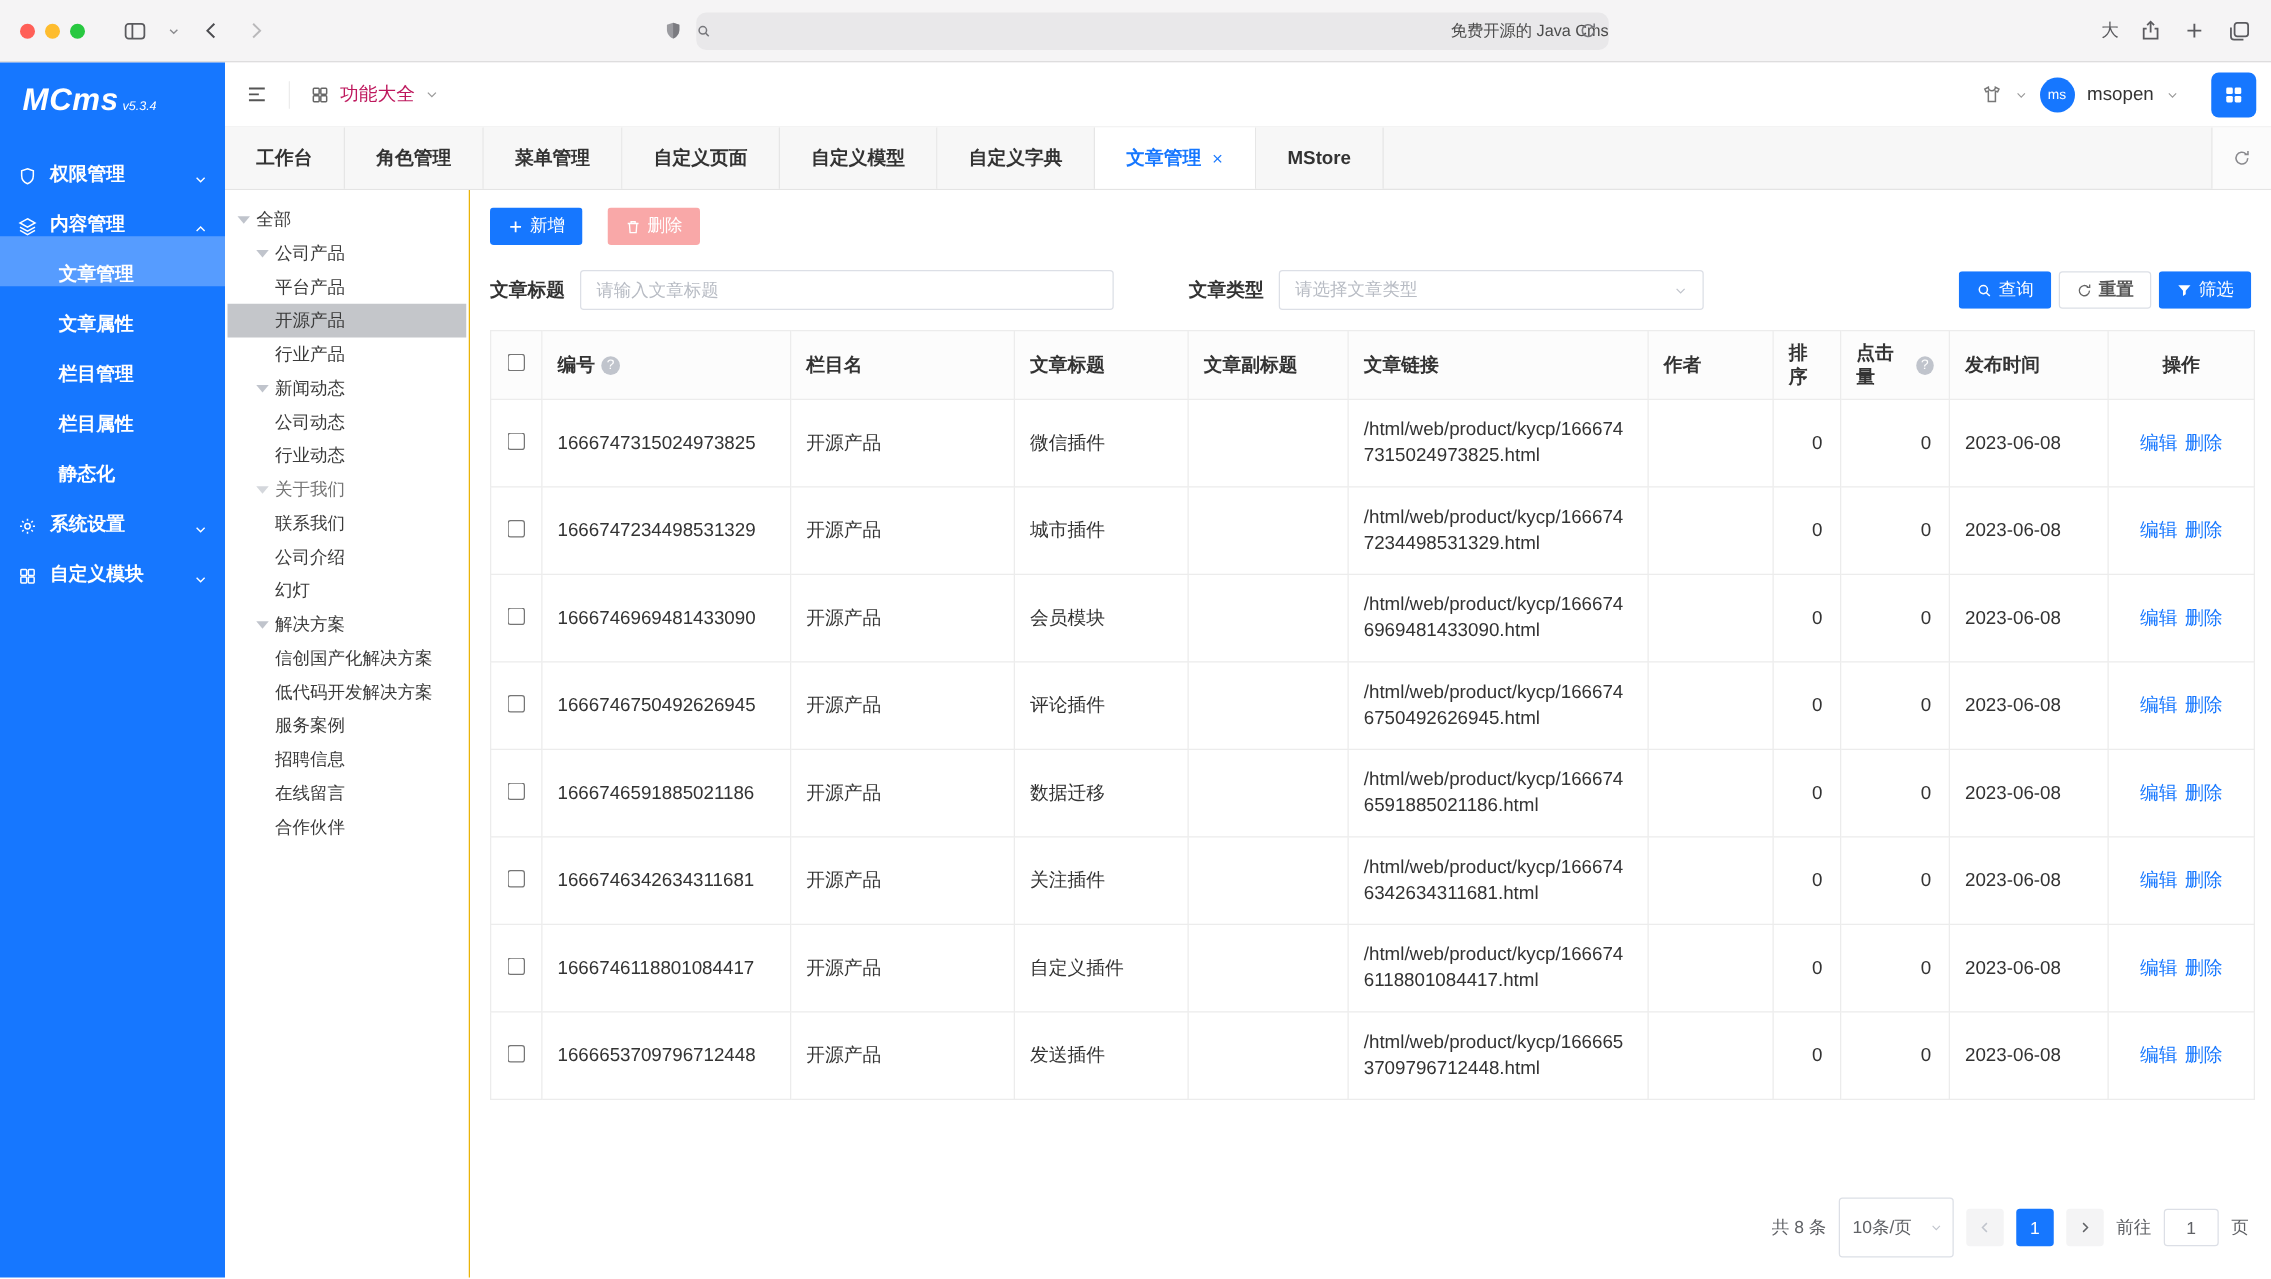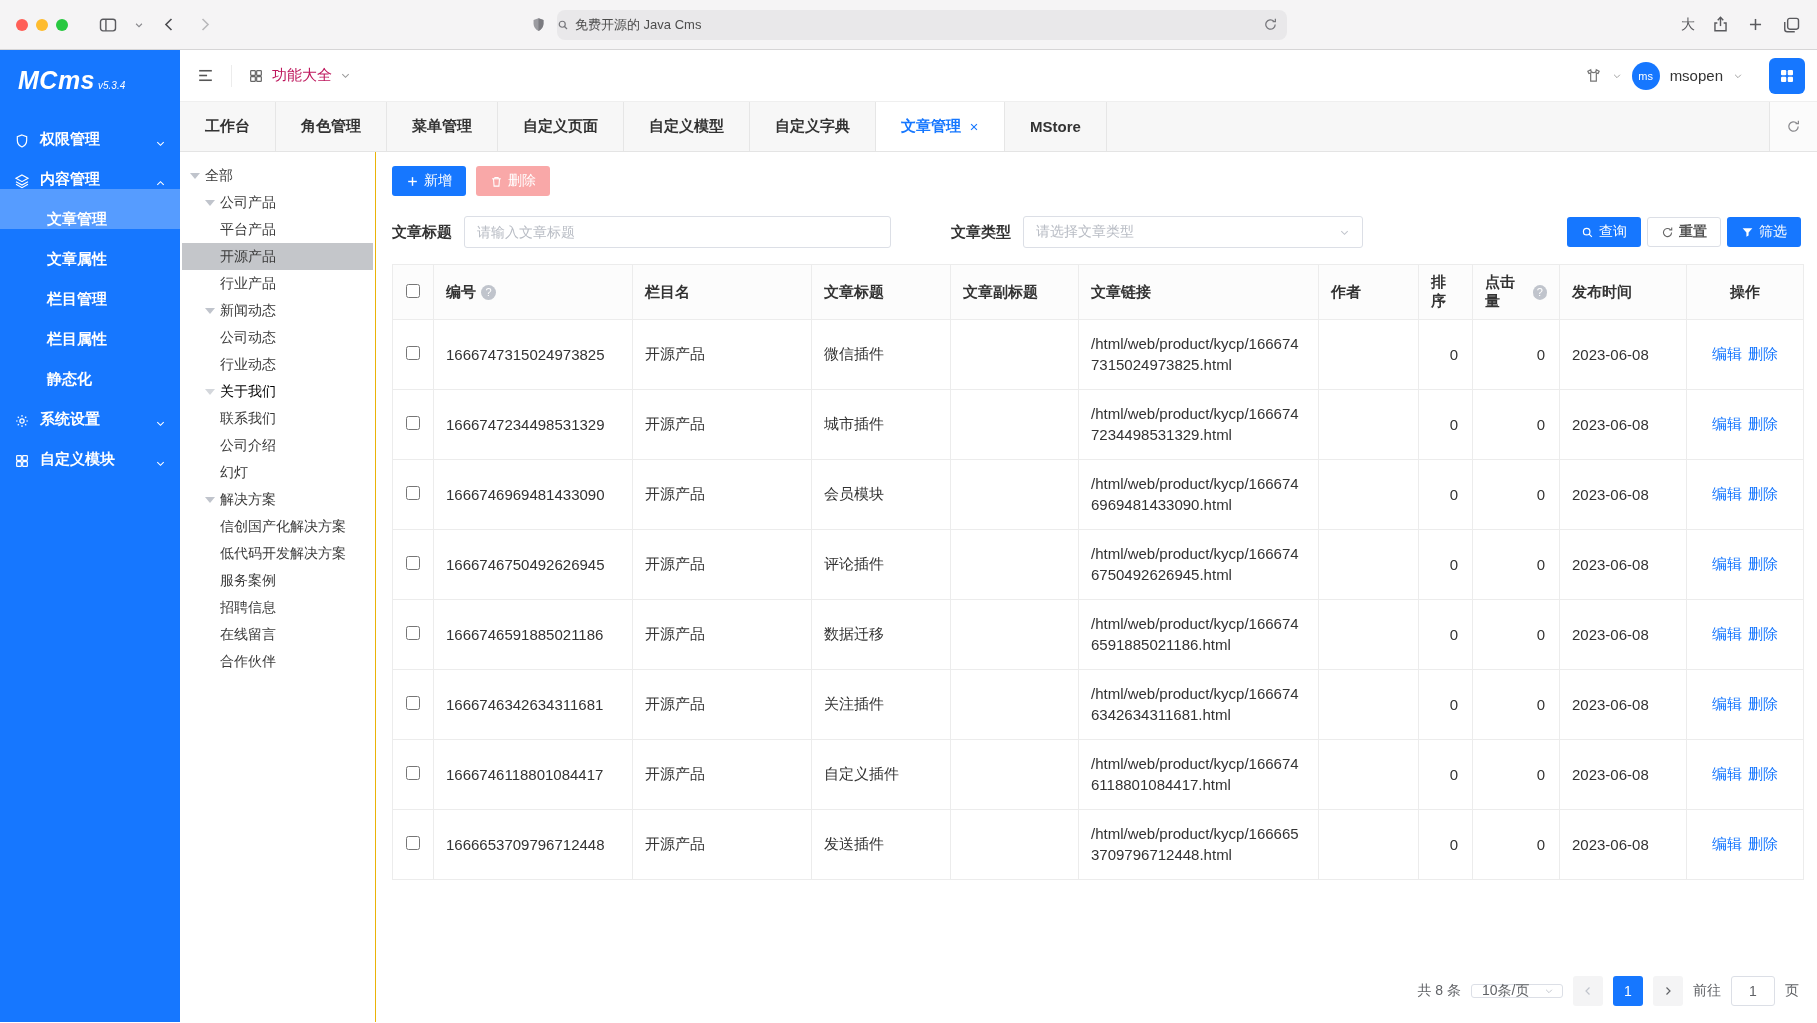--- a/index.html
+++ b/index.html
@@ -13,21 +13,21 @@
     display:flex; align-items:center; padding:0 16px; }
   .chrome-left, .chrome-right { flex:1; display:flex; align-items:center; gap:16px; }
   .chrome-right { justify-content:flex-end; }
   .lights { display:flex; gap:8px; margin-right:14px; }
   .light { width:12px; height:12px; border-radius:50%; }
   .light.red { background:#ff5f57; } .light.yellow { background:#febc2e; } .light.green { background:#28c840; }
   .cicon { color:#5a5a5e; display:flex; align-items:center; cursor:default; }
   .cicon.dim { opacity:.35; }
   .addr-wrap { display:flex; align-items:center; gap:10px; }
   .addr-bar { width:730px; height:30px; background:#e9e8ea; border-radius:8px;
-    display:flex; align-items:center; justify-content:flex-start; gap:6px; position:relative;
+    display:flex; align-items:center; justify-content:space-between; gap:6px; position:relative;
     font-size:13px; color:#4c4c4c; }
   .addr-reload { position:absolute; right:9px; top:7px; }
   .txt-icon { font-size:14px; color:#5a5a5e; }
 
   
   .app { display:flex; height:972px; }
 
   
   .sidebar { width:180px; background:#1677ff; color:#fff; flex-shrink:0; display:flex; flex-direction:column; }
   .logo-row { padding:16px 18px 14px; display:flex; align-items:baseline; gap:3px; }
@@ -69,26 +69,26 @@
   .content { flex:1; display:flex; background:#fff; min-height:0; }
 
   
   .tree-panel { width:196px; border-right:1px solid #eab308; padding:10px 2px; overflow:hidden;
     font-size:14px; color:#3a3a3a; flex-shrink:0; }
   .tree-item { height:27px; display:flex; align-items:center; cursor:pointer; white-space:nowrap; }
   .tree-item .caret { width:0; height:0; border-left:5px solid transparent; border-right:5px solid transparent;
     border-top:6px solid #c0c4cc; margin-right:5px; flex-shrink:0; }
   .t-l0 { padding-left:8px; } .t-l1 { padding-left:23px; } .t-l2 { padding-left:38px; }
   .tree-item.selected { background:#c4c6ca; }
-  .tree-item.disabled { color:#000000; }
+  .tree-item.disabled { color:#737373; }
   .tree-item.disabled .caret { border-top-color:#d4d7dc; }
 
   
   .main-panel { flex:1; min-width:0; display:flex; flex-direction:column; padding:14px 16px 0; }
-  .btn-row { display:flex; gap:10px;font-family:Liberation Serif, serif; }
+  .btn-row { display:flex; gap:20px;font-family:Liberation Serif, serif; }
   .btn { height:30px; border:1px solid transparent; border-radius:3px; font-size:14px;
     padding:0 13px; display:inline-flex; align-items:center; gap:5px; cursor:pointer;
     font-family:inherit; }
   .btn-primary { background:#1677ff; color:#fff; }
   .btn-danger-dis { background:#f9a8a8; color:#fff; cursor:not-allowed; }
   .btn-plain { background:#fff; border-color:#dcdfe6; color:#555;font-weight:bold; }
 
   .filter-row { display:flex; align-items:center; margin-top:20px; }
   .f-label { font-size:15px; font-weight:bold; color:#333; margin-right:12px; white-space:nowrap; }
   .f-input { width:427px; height:32px; border:1px solid #dcdfe6; border-radius:3px;
@@ -115,21 +115,21 @@
   .help { display:inline-flex; width:15px; height:15px; border-radius:50%; background:#c0c4cc;
     color:#fff; font-size:11px; align-items:center; justify-content:center; vertical-align:-2px;
     margin-left:5px; font-weight:normal; }
   .help::after { content:"?"; }
   input[type=checkbox] { width:14px; height:14px; cursor:pointer; }
   .th-flex { display:flex; align-items:center; }
 
   
   .pager { margin-top:auto; display:flex; align-items:center; justify-content:flex-end;
     gap:10px; padding:12px 2px 16px; font-size:14px; color:#606266; }
-  .pg-select { width:92px; height:14px; border:1px solid #dcdfe6; border-radius:3px; padding:0 8px 0 10px;
+  .pg-select { width:92px; height:48px; border:1px solid #dcdfe6; border-radius:3px; padding:0 8px 0 10px;
     display:flex; align-items:center; justify-content:space-between; cursor:pointer; color:#606266; background:#fff; }
   .pg-btn { width:30px; height:30px; border-radius:3px; background:#f4f4f5; display:flex;
     align-items:center; justify-content:center; cursor:pointer; }
   .pg-btn.disabled { color:#c0c4cc; cursor:not-allowed; }
   .pg-num { width:30px; height:30px; border-radius:3px; background:#1677ff; color:#fff;
     display:flex; align-items:center; justify-content:center; cursor:pointer; }
   .pg-goto-input { width:44px; height:30px; border:1px solid #dcdfe6; border-radius:3px;
     text-align:center; font-size:14px; color:#606266; outline:none; font-family:inherit; }
 </style>
 </head>

